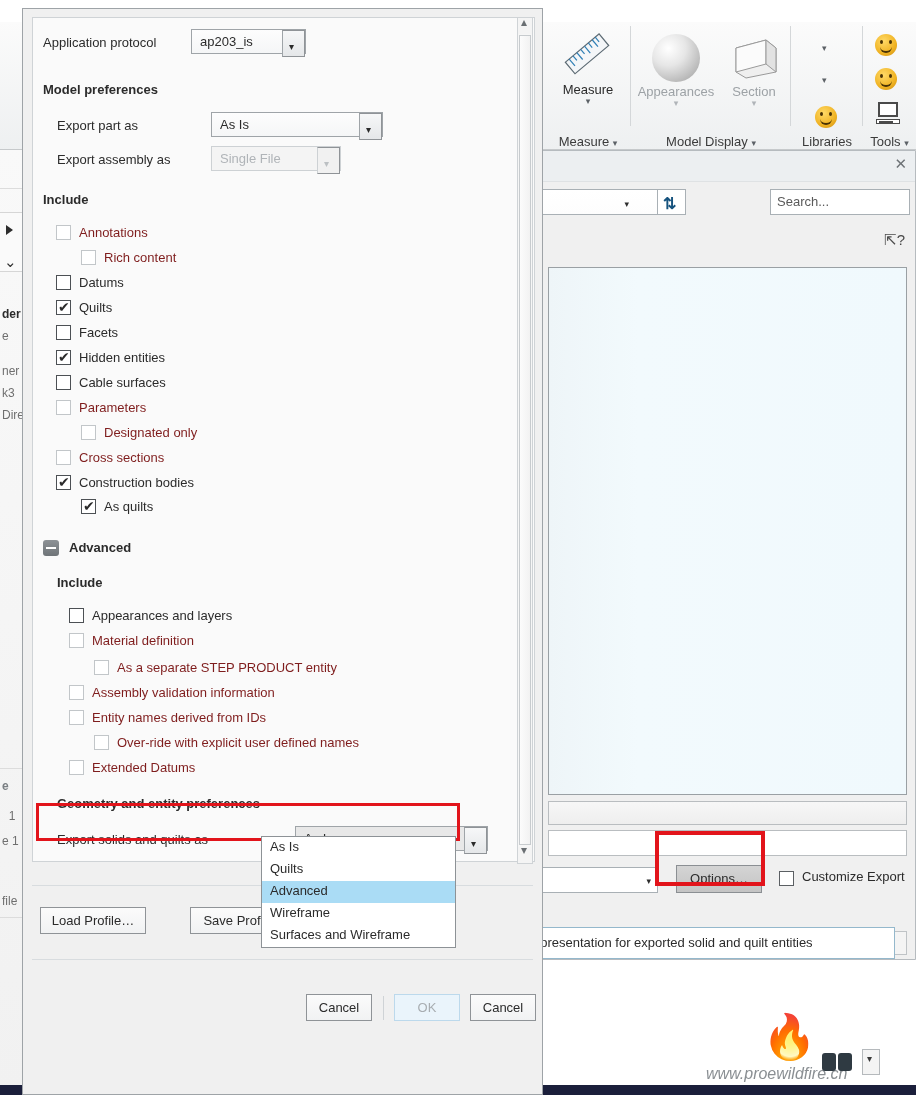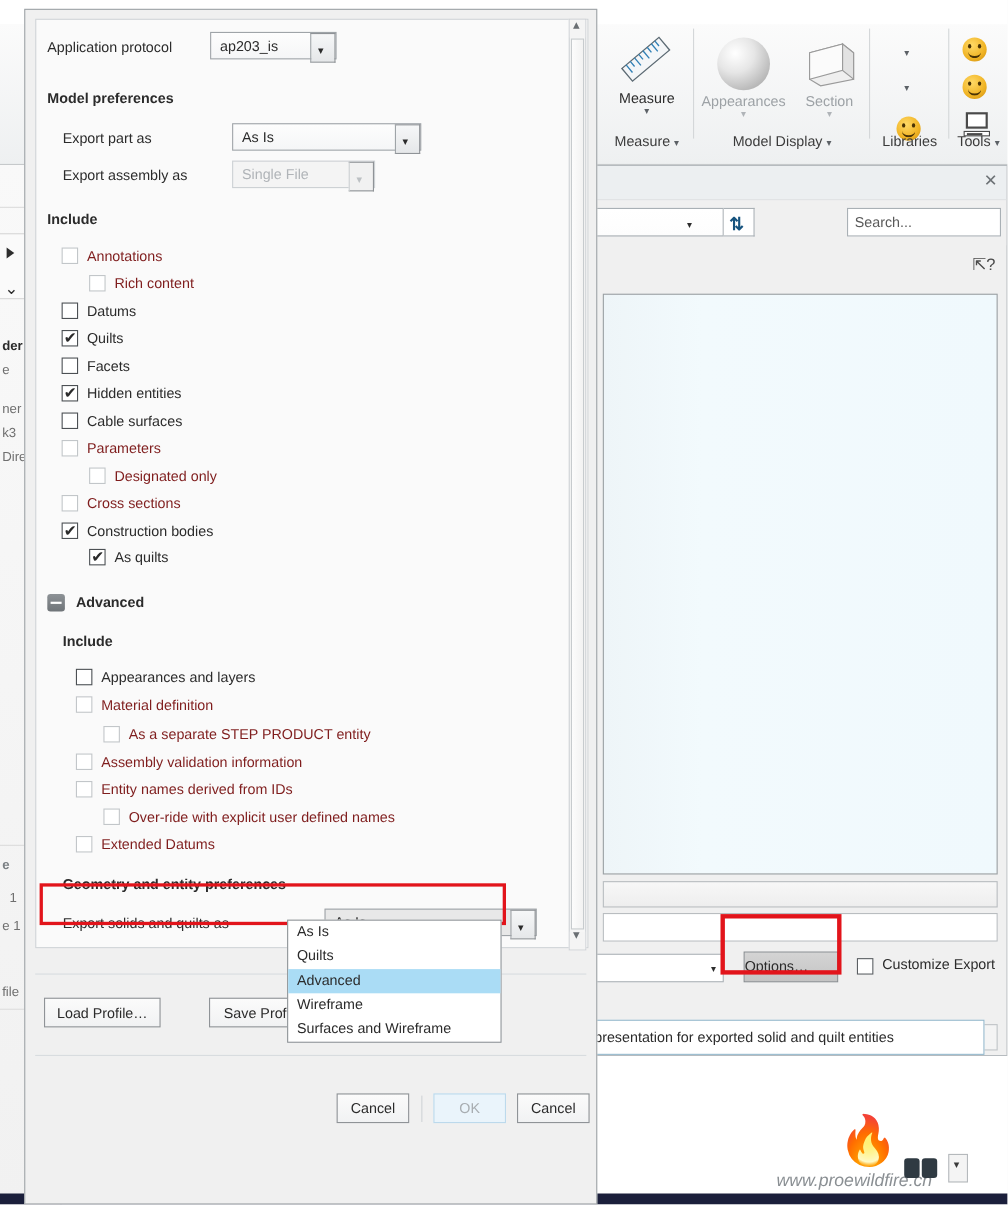--- a/index.html
+++ b/index.html
@@ -26,21 +26,21 @@
   .mi-3 { left: 780px; }
 
   .ribbon {
     position: absolute; left: 0; top: 22px; width: 916px; height: 128px;
     background: linear-gradient(#fbfbfb, #eef0f1);
     border-bottom: 1px solid #c6c9cb;
   }
   .rgroup { position: absolute; top: 0; height: 128px; }
   .rgroup .sep { position: absolute; right: 0; top: 4px; bottom: 24px; width: 1px; background: #d4d7d9; }
   .rgroup .gname {
-    position: absolute; bottom: 14px; left: 0; right: 0; text-align: center;
+    position: absolute; bottom: 1px; left: 0; right: 0; text-align: center;
     font-size: 13px; color: #3b3b3b; white-space: nowrap;
   }
   .rbtn { position: absolute; text-align: center; }
   .rbtn .lbl { font-size: 13px; white-space: nowrap; }
   .rbtn .lbl.dim { color: #9da2a6; }
   .caret { font-size: 9px; color: #5c6166; line-height: 8px; }
   .caret.dim { color: #b0b4b8; }
 
   .ruler-icon { width: 56px; height: 54px; margin: 0 auto; }
   .sphere-icon {
@@ -115,21 +115,21 @@
   .strip { position: absolute; left: 14px; right: 8px; background: linear-gradient(#f7f7f7,#eeeeee); border: 1px solid #b9bdc0; }
   .strip-1 { top: 650px; height: 24px; }
   .strip-2 { top: 679px; height: 26px; background: #ffffff; }
   .row-controls { position: absolute; left: 14px; right: 8px; top: 712px; height: 34px; }
   .small-combo { position: absolute; left: -60px; top: 4px; width: 170px; height: 26px;
     background: #fff; border: 1px solid #a9b0b5; }
   .small-combo .c { position: absolute; right: 6px; top: 8px; font-size: 9px; color: #2d2d2d; }
   .options-btn {
     position: absolute; left: 128px; top: 2px; width: 86px; height: 28px;
     background: linear-gradient(#d4d4d4,#c4c4c4); border: 1px solid #8b8f93;
-    font-size: 13px; color: #2b2b2b; text-align: left; line-height: 26px;
+    font-size: 13px; color: #2b2b2b; text-align: center; line-height: 26px;
   }
   .cust-chk { position: absolute; left: 231px; top: 8px; width: 15px; height: 15px; border: 1px solid #5b5f63; background: #fff; }
   .cust-lbl { position: absolute; left: 254px; top: 6px; font-size: 13px; white-space: nowrap; }
   .red-box-opt { position: absolute; left: 655px; top: 831px; width: 110px; height: 55px; border: 4px solid #e2141b; }
   .bottom-box { position: absolute; left: 14px; right: 8px; top: 780px; height: 24px;
       background: #f4f4f4; border: 1px solid #bfc3c6; }
   .bottom-inner { position: absolute; left: 80px; top: 790px; width: 100px; height: 22px;
       background: #fff; border: 1px solid #b4b8bb; }
 
   .tooltip {

